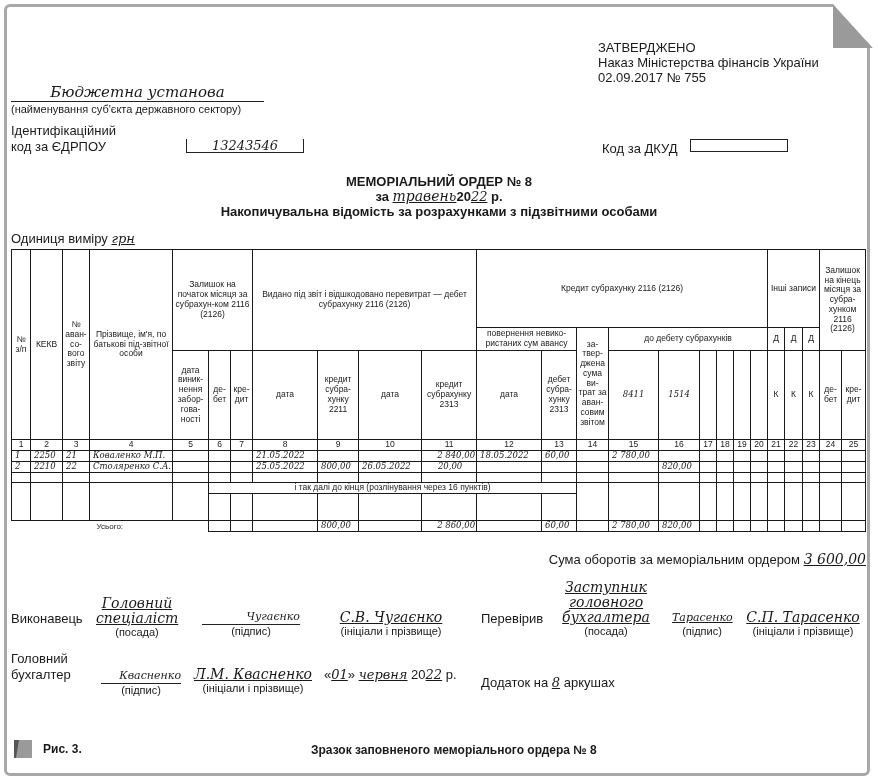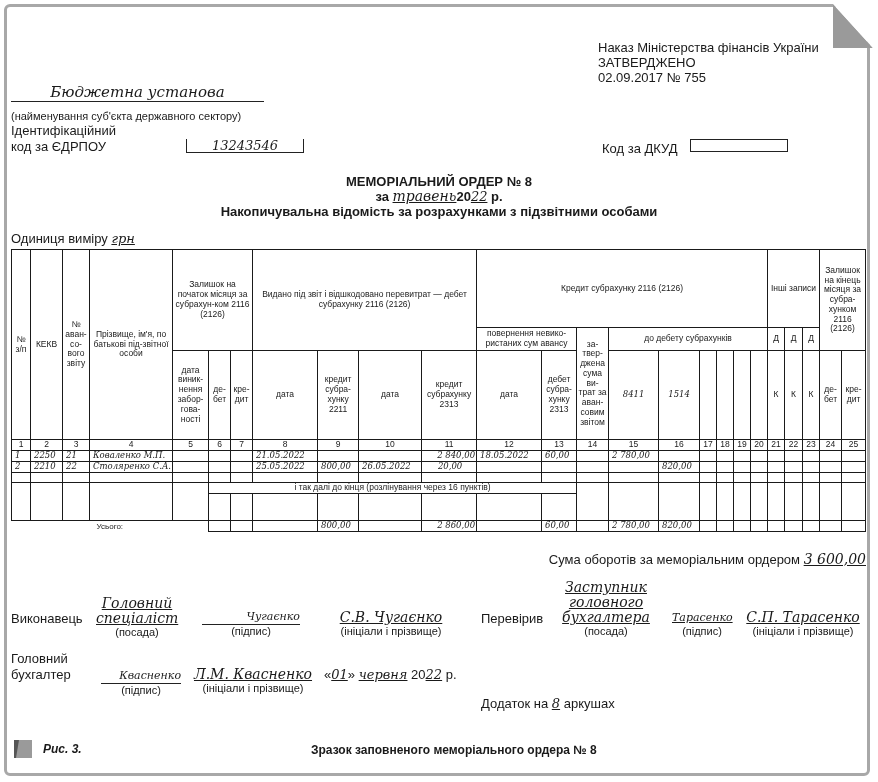--- a/index.html
+++ b/index.html
@@ -23,28 +23,28 @@
 </head>
 <body>
 
 <div class="frame"></div>
 <svg class="fold" viewBox="0 0 40 44">
   <polygon points="0,0 40,44 0,44" fill="#9a9a9a"></polygon>
   <polygon points="0,0 40,0 40,44" fill="#ffffff"></polygon>
 </svg>
 
 <div class="abs t-md" style="left:598px; top:40px; line-height:15px;">
+  <div>ЗАТВЕРДЖЕНО</div>
   <div>Наказ Міністерства фінансів України</div>
-  <div>ЗАТВЕРДЖЕНО</div>
   <div>02.09.2017 № 755</div>
 </div>
 
 <div class="abs" style="left:11px; top:84px; width:253px;">
   <div class="hand center" style="font-size:15px; border-bottom:1px solid #222; height:17px; line-height:17px;">Бюджетна установа</div>
-  <div class="t-sm" style="margin-top:8px;">(найменування суб'єкта державного сектору)</div>
+  <div class="t-sm" style="margin-top:1px;">(найменування суб'єкта державного сектору)</div>
 </div>
 
 <div class="abs t-md" style="left:11px; top:123px; line-height:16px;">
   <div>Ідентифікаційний</div>
   <div>код за ЄДРПОУ</div>
 </div>
 <div class="abs line-box hand center" style="left:146px; top:139px; width:116px; height:13px; font-size:13px; line-height:13px; border-top:none;margin-left:40px;">13243546</div>
 
 <div class="abs t-md" style="left:602px; top:141px;">Код за ДКУД</div>
 <div class="abs line-box" style="left:690px; top:139px; width:96px; height:11px;"></div>
@@ -356,24 +356,24 @@
   <div class="cap">(ініціали і прізвище)</div>
 </div>
 
 <div class="abs t-md" style="left:324px; top:667px;">
   <span>«</span><span class="hand u">01</span><span>»</span>
   <span class="hand u">червня</span>
   <span>20</span><span class="hand u">22</span>
   <span>р.</span>
 </div>
 
-<div class="abs t-md" style="left:481px; top:696px;">
+<div class="abs t-md" style="left:481px; top:675px;">
   <span>Додаток на</span>
   <span class="hand u">8</span>
   <span>аркушах</span>
 </div>
 
 <svg class="abs" style="left:14px; top:739px; width:20px; height:20px;" viewBox="0 0 20 20">
   <rect x="0" y="1" width="18" height="18" fill="#555"></rect>
   <polygon points="5,1 18,1 18,19 2,19" fill="#9a9a9a"></polygon>
 </svg>
-<div class="abs bold" style="left:43px; top:742px; font-size:12px;font-style:italic;">Рис. 3.</div>
+<div class="abs bold" style="left:43px; top:742px; font-size:12px;">Рис. 3.</div>
 <div class="abs bold" style="left:311px; top:743px; font-size:12px;">Зразок заповненого меморіального ордера № 8</div>
 
 </body></html>

